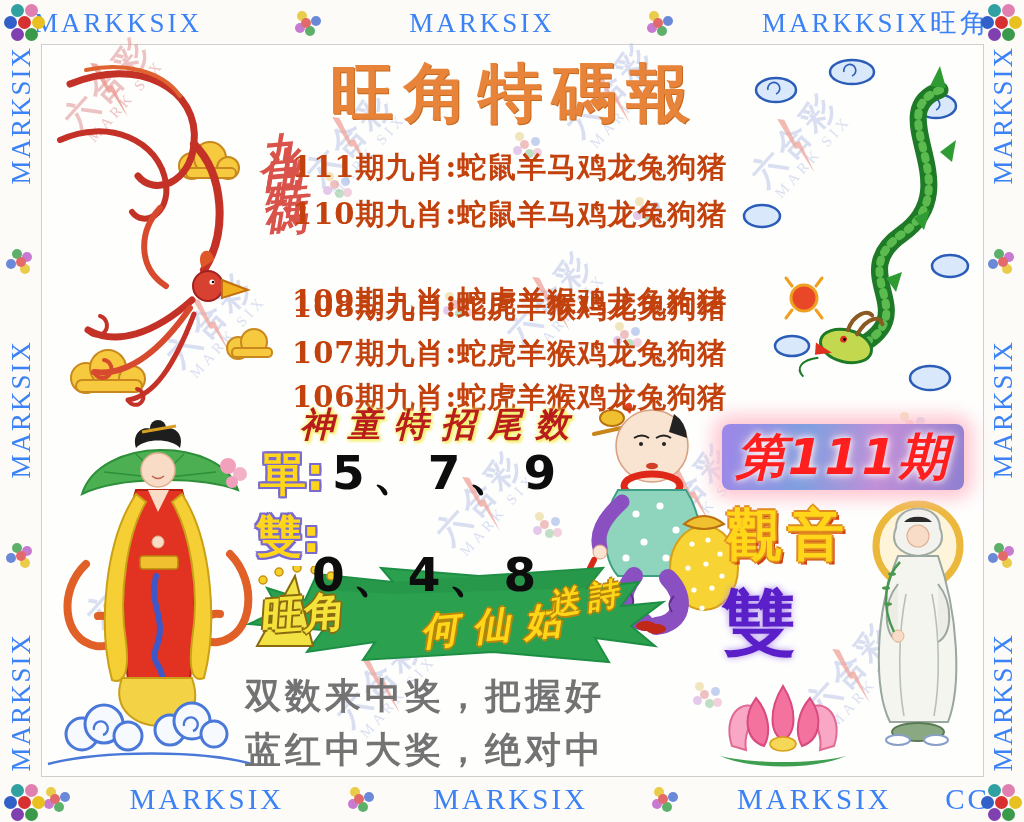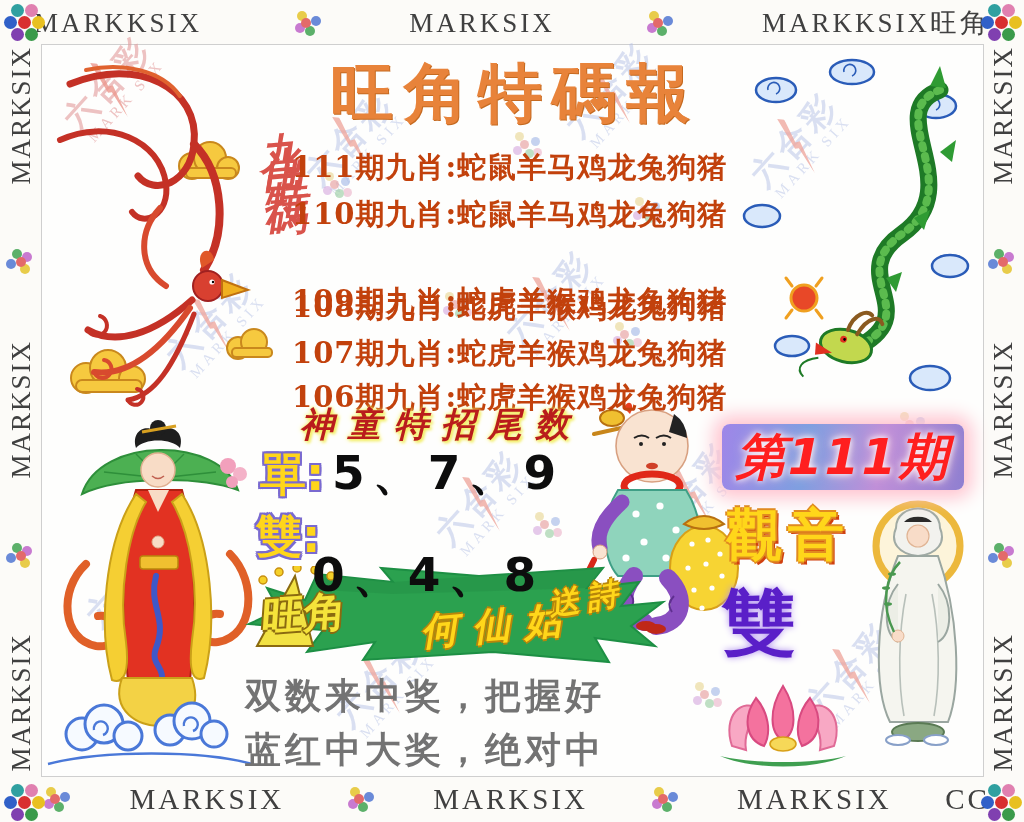--- a/index.html
+++ b/index.html
@@ -1,19 +1,19 @@
 <!DOCTYPE html>
 <html><head>
 <meta charset="utf-8">
 <style>
   html,body{margin:0;padding:0;background:#ffffff;}
   #canvas{position:relative;width:1024px;height:822px;background:#fcfbf8;overflow:hidden;
           font-family:"DejaVu Sans","Liberation Sans",sans-serif;}
   
-  .strip{position:absolute;color:#404040;font-family:"Liberation Serif",serif;z-index:2;}
+  .strip{position:absolute;color:#3b82f6;font-family:"Liberation Serif",serif;z-index:2;}
   .strip-h{left:34px;right:34px;height:42px;display:flex;align-items:center;justify-content:space-between;font-size:27px;letter-spacing:3px;}
   #strip-top{top:2px;}
   #strip-bottom{top:778px;font-size:29px;}
   .strip-v{top:46px;bottom:50px;width:42px;display:flex;flex-direction:column;align-items:center;justify-content:space-between;font-size:27px;letter-spacing:2px;}
   #strip-left{left:0;}
   #strip-right{right:0;}
   .strip-v span{writing-mode:vertical-rl;transform:rotate(180deg);}
   .dotsi{display:inline-block;flex:none;width:10px;height:10px;border-radius:50%;background:#e36a6a;
          box-shadow:10px -2px 0 #6a8ad8,4px 8px 0 #5cb06a,-6px 5px 0 #c87ad0,-4px -7px 0 #e8cc4a;margin:0 16px;}
   .strip-v .dotsi{margin:16px 0;}

